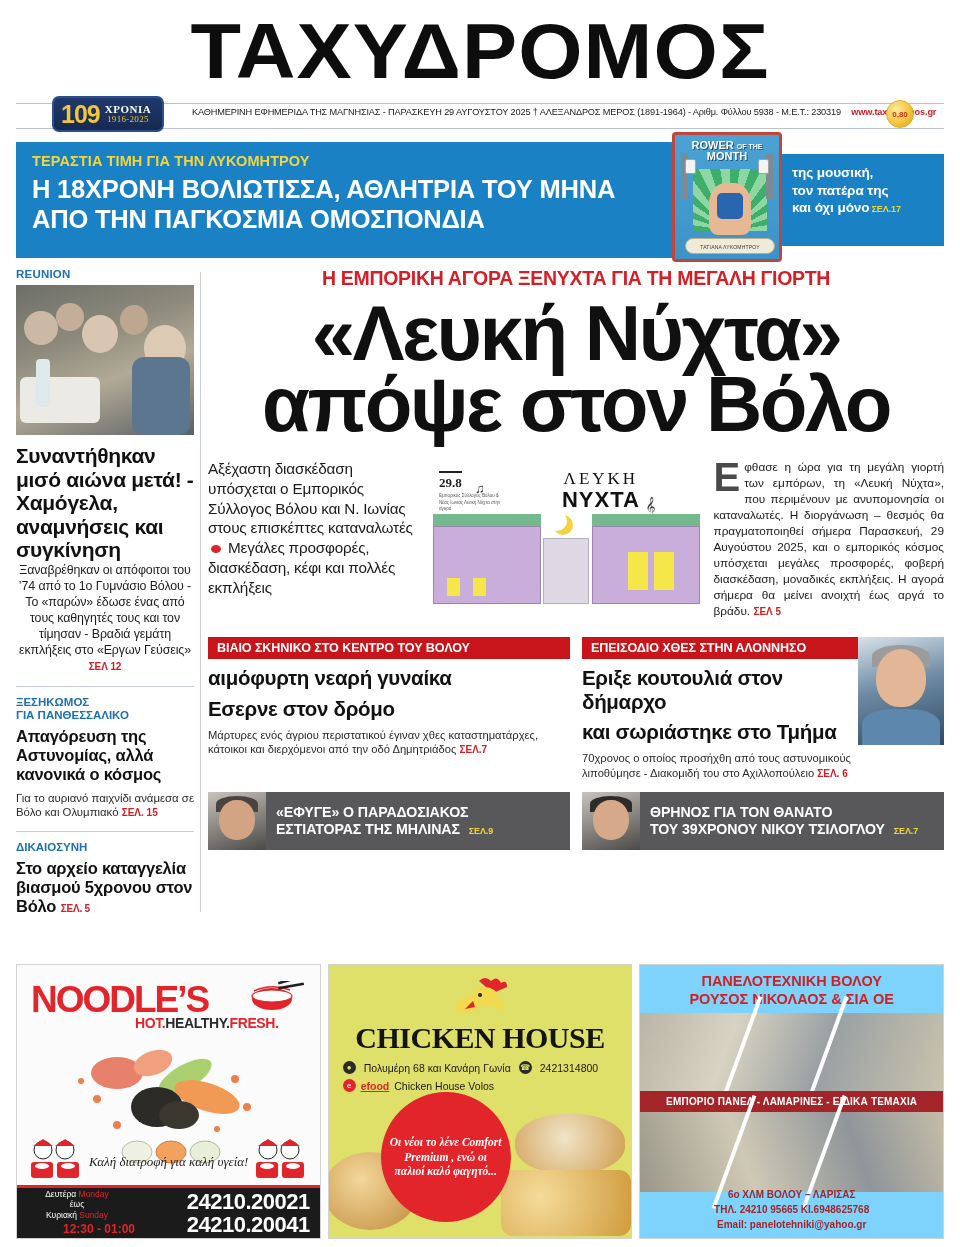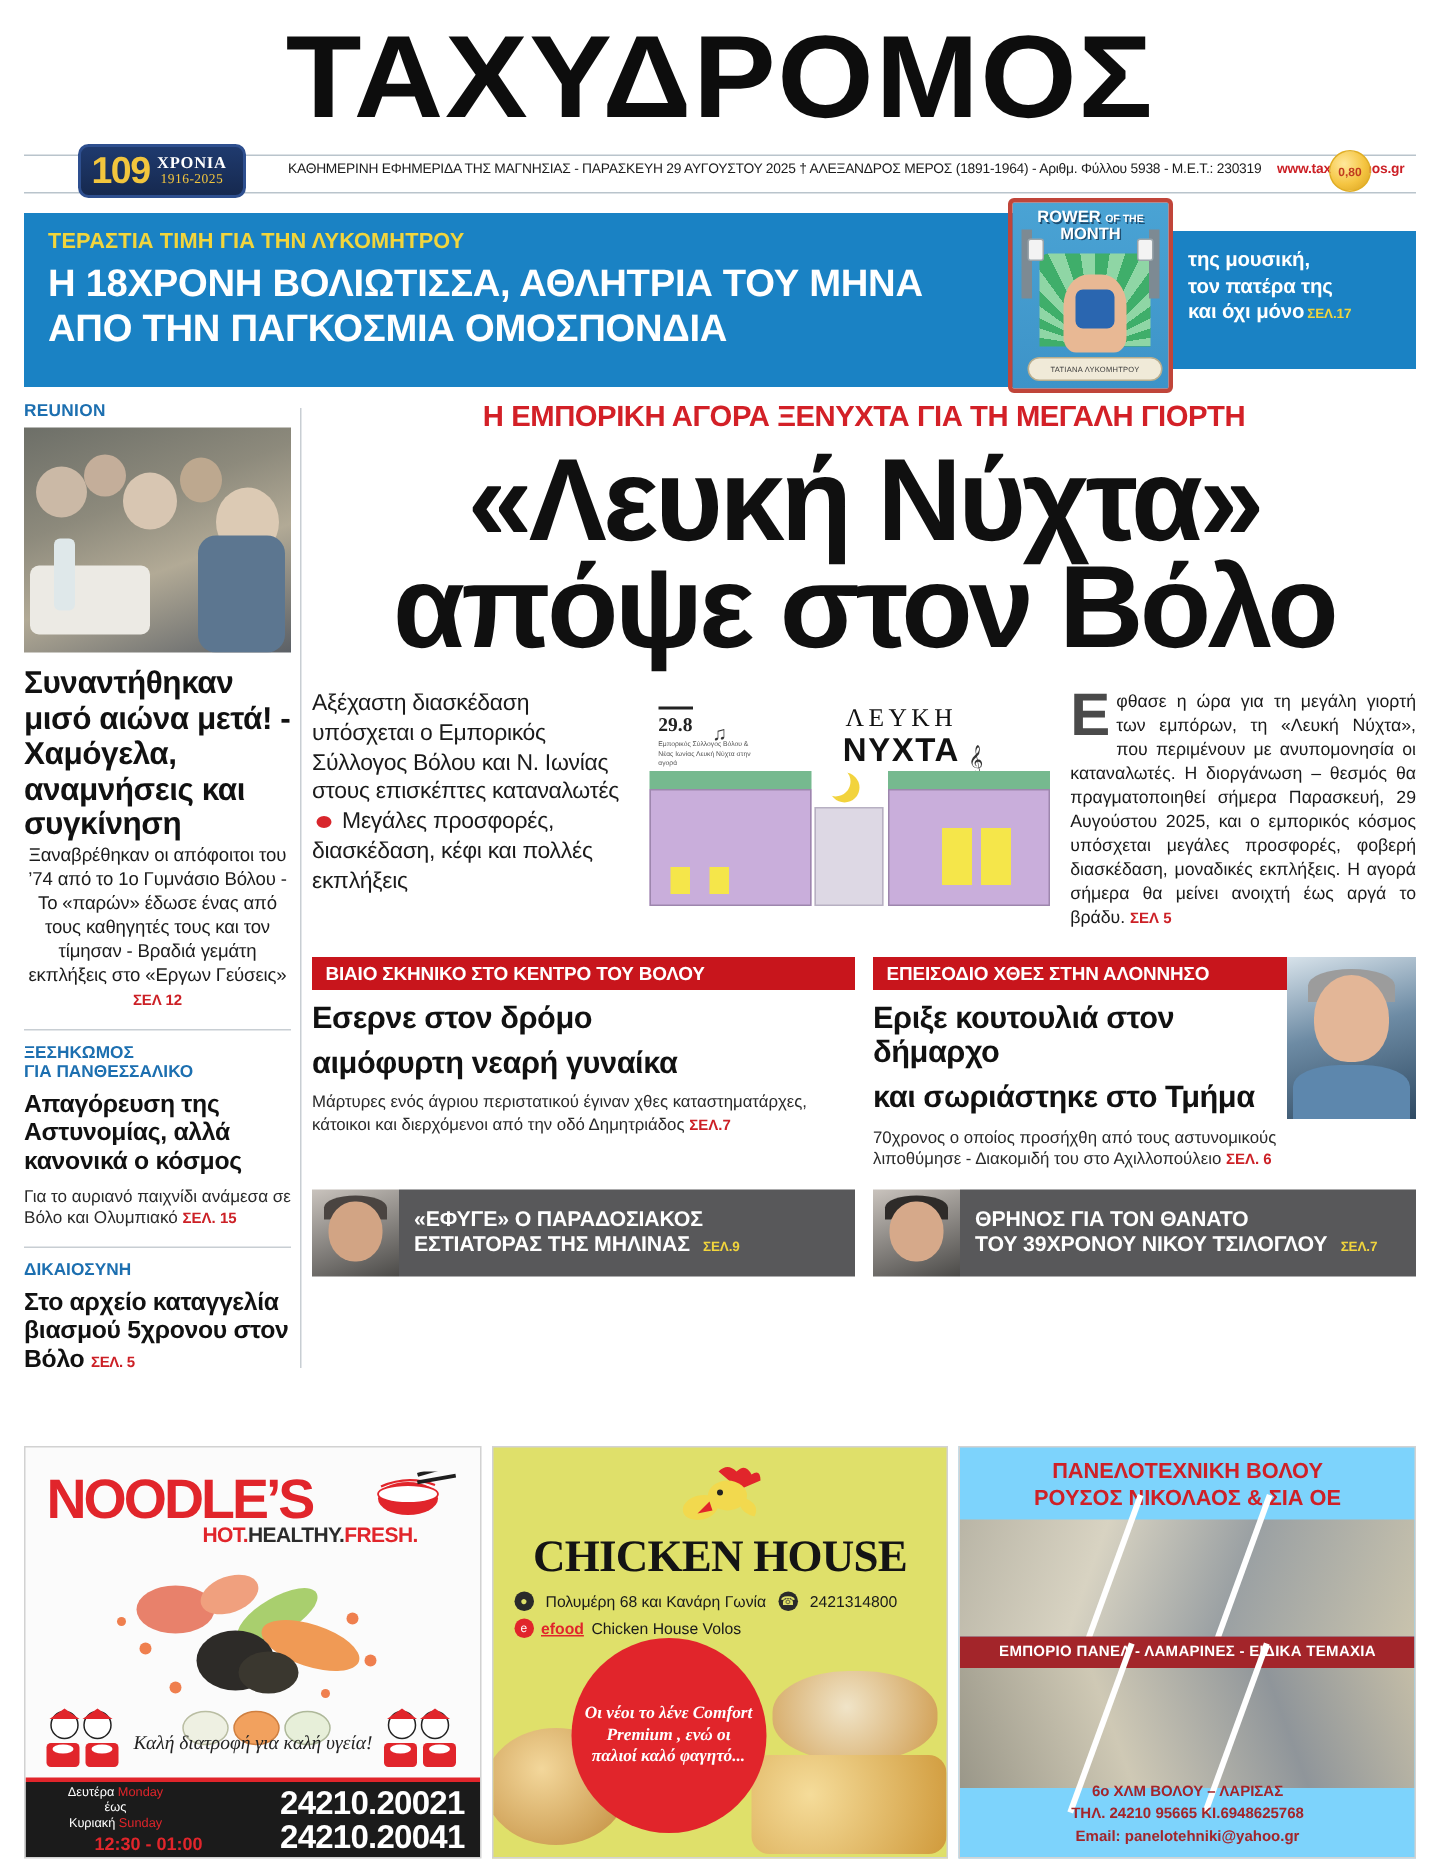--- a/index.html
+++ b/index.html
@@ -446,22 +446,22 @@
             <span>Εφθασε η ώρα για τη μεγάλη γιορτή των εμπόρων, τη «Λευκή Νύχτα», που περιμένουν με ανυπομονησία οι καταναλωτές. Η διοργάνωση – θεσμός θα πραγματοποιηθεί σήμερα Παρασκευή, 29 Αυγούστου 2025, και ο εμπορικός κόσμος υπόσχεται μεγάλες προσφορές, φοβερή διασκέδαση, μοναδικές εκπλήξεις. Η αγορά σήμερα θα μείνει ανοιχτή έως αργά το βράδυ.</span>
             <span class="sel">ΣΕΛ 5</span>
           </div>
         </div>
       </div>
 
       <div class="subs">
 
         <div class="sub">
           <div class="sub-bar">ΒΙΑΙΟ ΣΚΗΝΙΚΟ ΣΤΟ ΚΕΝΤΡΟ ΤΟΥ ΒΟΛΟΥ</div>
+          <div class="sub-head">αιμόφυρτη νεαρή γυναίκα</div>
           <div class="sub-head">Εσερνε στον δρόμο</div>
-          <div class="sub-head">αιμόφυρτη νεαρή γυναίκα</div>
           <div class="sub-body">
             <span>Μάρτυρες ενός άγριου περιστατικού έγιναν χθες καταστηματάρχες, κάτοικοι και διερχόμενοι από την οδό Δημητριάδος</span>
             <span class="sel">ΣΕΛ.7</span>
           </div>
         </div>
 
         <div class="sub">
           <div class="sub-bar">ΕΠΕΙΣΟΔΙΟ ΧΘΕΣ ΣΤΗΝ ΑΛΟΝΝΗΣΟ</div>
           <div class="sub-portrait">
             <div class="hair"></div>

